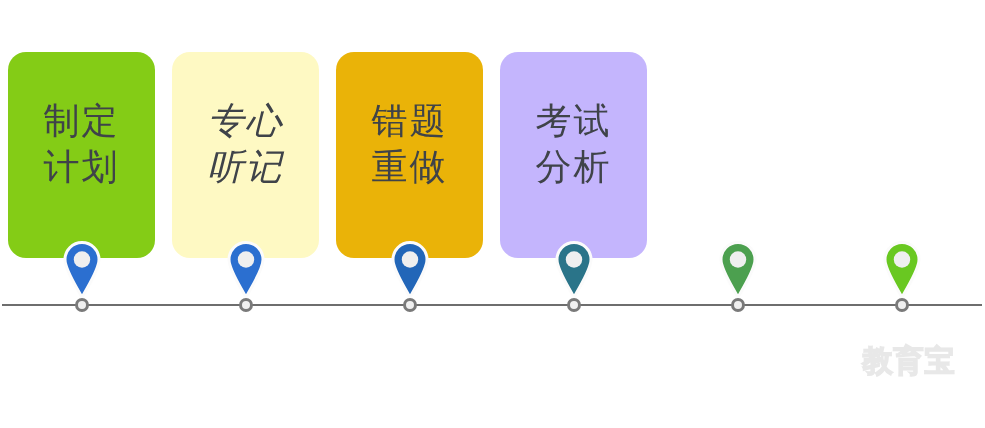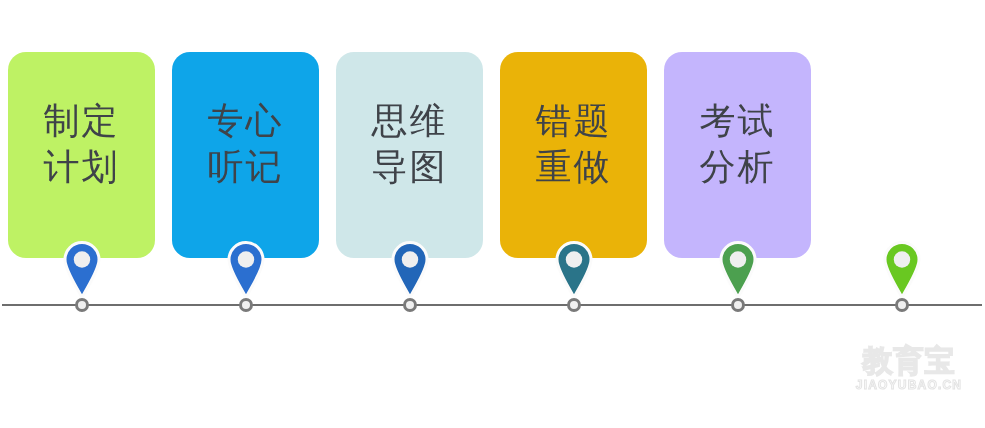--- a/index.html
+++ b/index.html
@@ -132,31 +132,27 @@
     -webkit-text-stroke: 1px #e4e4e4;
     line-height: 15px;
   }
 </style>
 </head>
 <body>
 
 <div id="infographic">
 
   <div class="cards-row">
-    <div class="card" style="background: #bef264;">
+    <div class="card" style="background: #84cc16;">
       <div class="card-label">制定
 计划</div>
     </div>
-    <div class="card" style="background: #0ea5e9;">
+    <div class="card" style="background: #fef9c3; font-style: italic;">
       <div class="card-label">专心
 听记</div>
-    </div>
-    <div class="card" style="background: rgb(207, 231, 233);">
-      <div class="card-label">思维
-导图</div>
     </div>
     <div class="card" style="background: #eab308;">
       <div class="card-label">错题
 重做</div>
     </div>
     <div class="card" style="background: #c4b5fd;">
       <div class="card-label">考试
 分析</div>
     </div>
   </div>
@@ -204,16 +200,15 @@
           <path d="M20 1.5 C10.6 1.5 3 9.1 3 18.5 C3 29.5 16 48 20 56.5 C24 48 37 29.5 37 18.5 C37 9.1 29.4 1.5 20 1.5 Z" fill="#69c821" stroke="#fbfbfb" stroke-width="3"></path>
           <circle cx="20" cy="18.5" r="8.2" fill="#efefef"></circle>
         </svg>
       </div>
       <div class="node" style="left: 902px; background: rgb(240, 240, 240); border-color: rgb(122, 122, 122);"></div>
     </div>
 
 
   <div class="watermark">
     <div class="watermark-main">教育宝</div>
-    <div class="watermark-sub">JIAOYUBAO.CN</div>
   </div>
 
 </div>
 
 </body></html>

